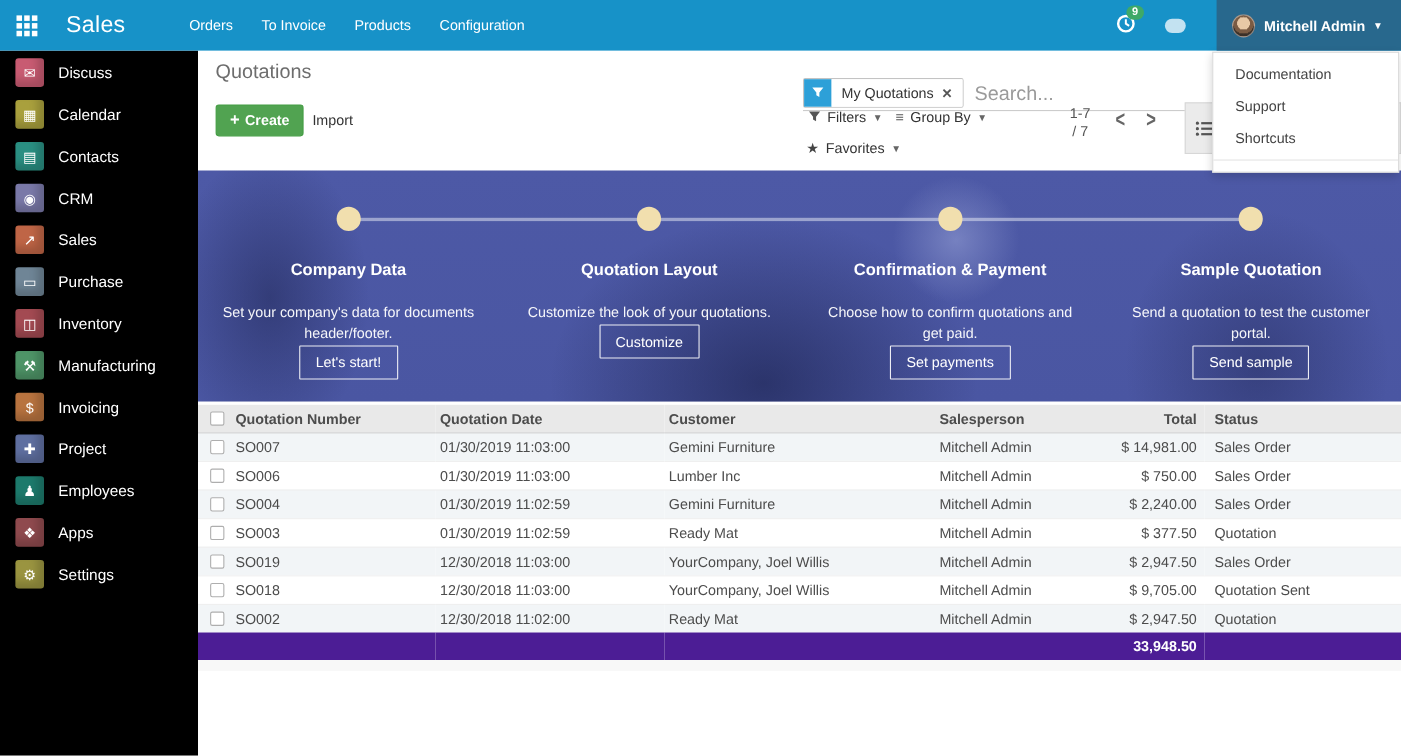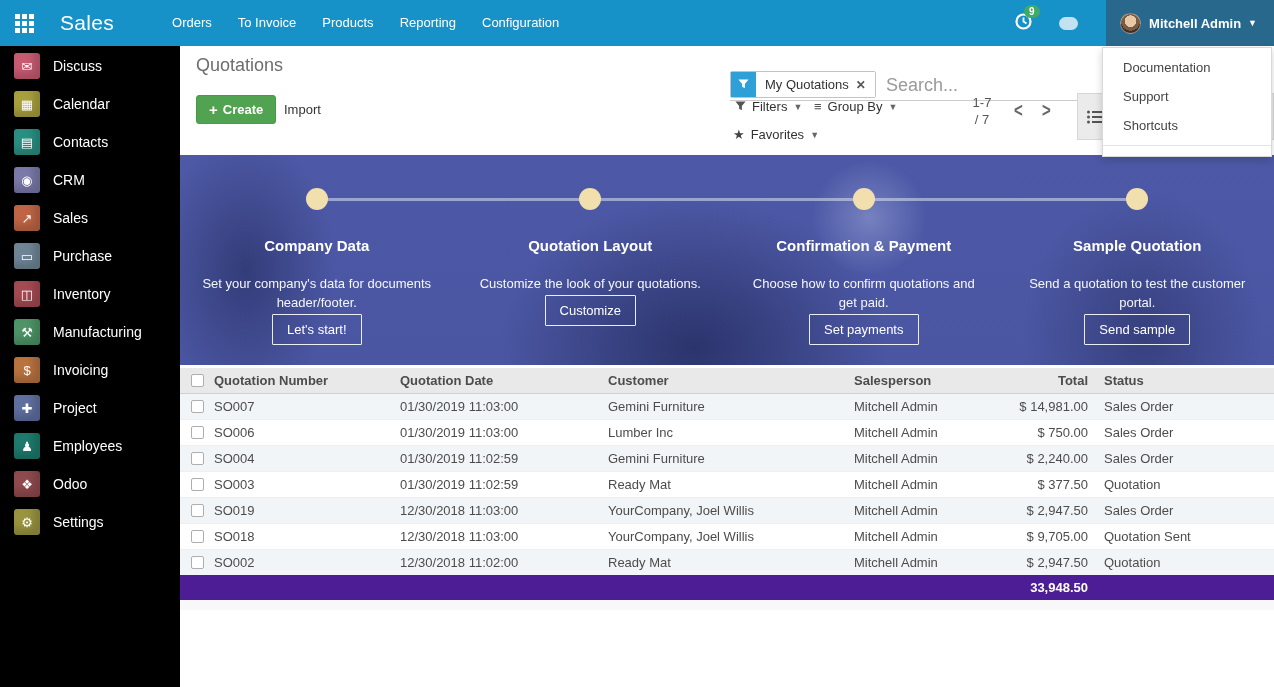--- a/index.html
+++ b/index.html
@@ -142,21 +142,20 @@
       <span></span>
       <span></span>
       <span></span>
   </div>
   <div class="app-title">Sales</div>
   <div class="topnav">
 
   <div class="nav-item">Orders</div>
       <div class="nav-item">To Invoice</div>
       <div class="nav-item">Products</div>
-      <div class="nav-item">Reporting</div>
       <div class="nav-item">Configuration</div>
     </div>
   <div class="topbar-right">
     <div class="activity-wrap">
       <svg width="19" height="19" viewBox="0 0 19 19">
         <circle cx="9.5" cy="9.5" r="7" fill="none" stroke="#fff" stroke-width="2.2"></circle>
         <path d="M9.5 5.5v4l3 2" fill="none" stroke="#fff" stroke-width="1.8"></path>
       </svg>
       <span class="badge">9</span>
     </div>
@@ -231,21 +230,21 @@
       <span>Project</span>
     </div>
 
     <div class="side-item">
       <span class="side-icon" style="background-color: rgb(29, 122, 108);">♟</span>
       <span>Employees</span>
     </div>
 
     <div class="side-item">
       <span class="side-icon" style="background-color: rgb(143, 74, 78);">❖</span>
-      <span>Odoo</span>
+      <span>Apps</span>
     </div>
 
     <div class="side-item">
       <span class="side-icon" style="background-color: rgb(154, 148, 64);">⚙</span>
       <span>Settings</span>
     </div>
   </div>
 
 <div class="main">
 

